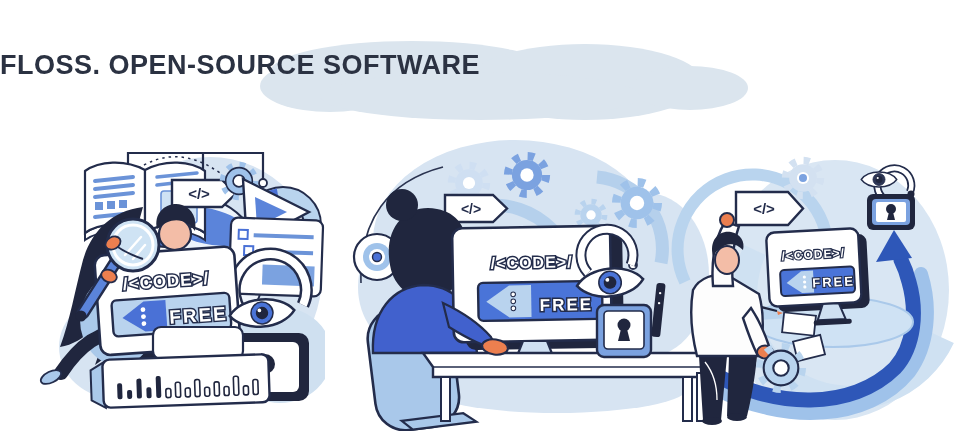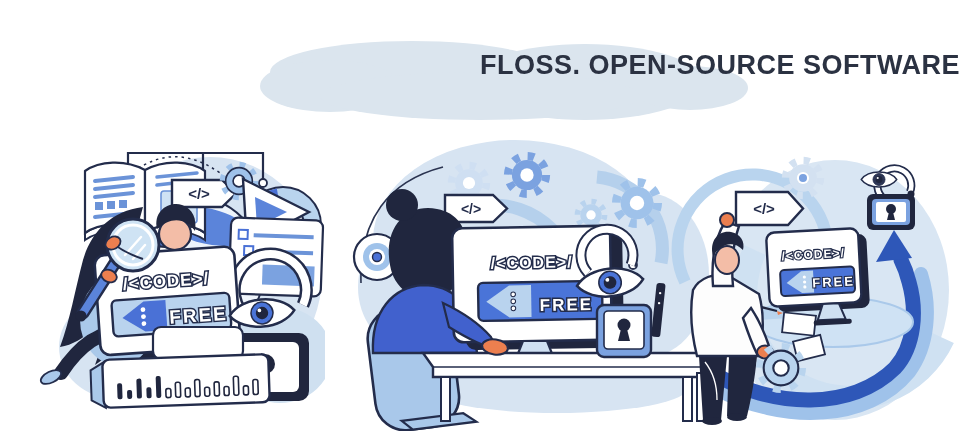--- a/index.html
+++ b/index.html
@@ -1,20 +1,20 @@
 <!DOCTYPE html>
 <html><head>
 <meta charset="utf-8">
 <style>
   html,body{margin:0;padding:0}
   body{width:960px;height:434px;position:relative;background:#fff;overflow:hidden;
        font-family:"Liberation Sans",sans-serif}
   .stage{position:absolute;inset:0}
   svg.layer{position:absolute}
-  h1.title{position:absolute;left:0;top:50px;width:960px;margin:0;text-align:right;
+  h1.title{position:absolute;left:0;top:50px;width:960px;margin:0;text-align:left;
        font-size:27px;font-weight:600;color:#2b3242;letter-spacing:.5px;z-index:6}
   text{font-family:"Liberation Sans",sans-serif}
   .code-text{font-weight:700;fill:#ffffff;stroke:#232c4b;paint-order:stroke;letter-spacing:1px}
   .free-text{font-weight:700;fill:#ffffff;stroke:#232c4b;paint-order:stroke;letter-spacing:2px}
   .tag-text{font-weight:700;fill:#232c4b}
 </style>
 </head>
 <body>
 
 <div class="stage">

